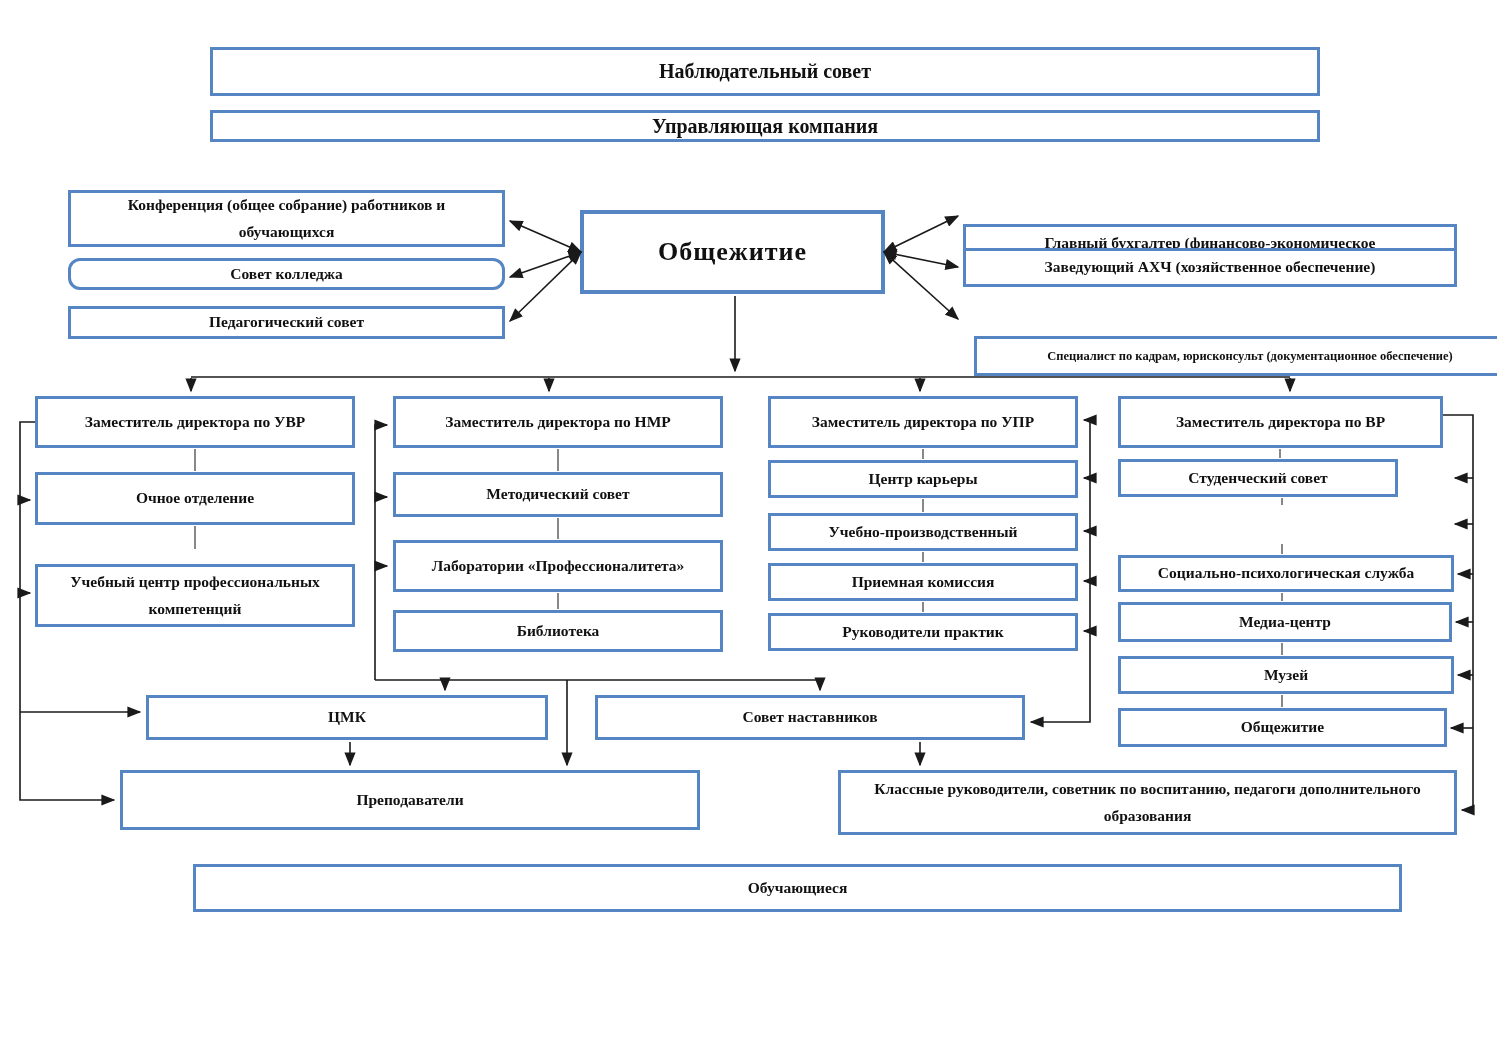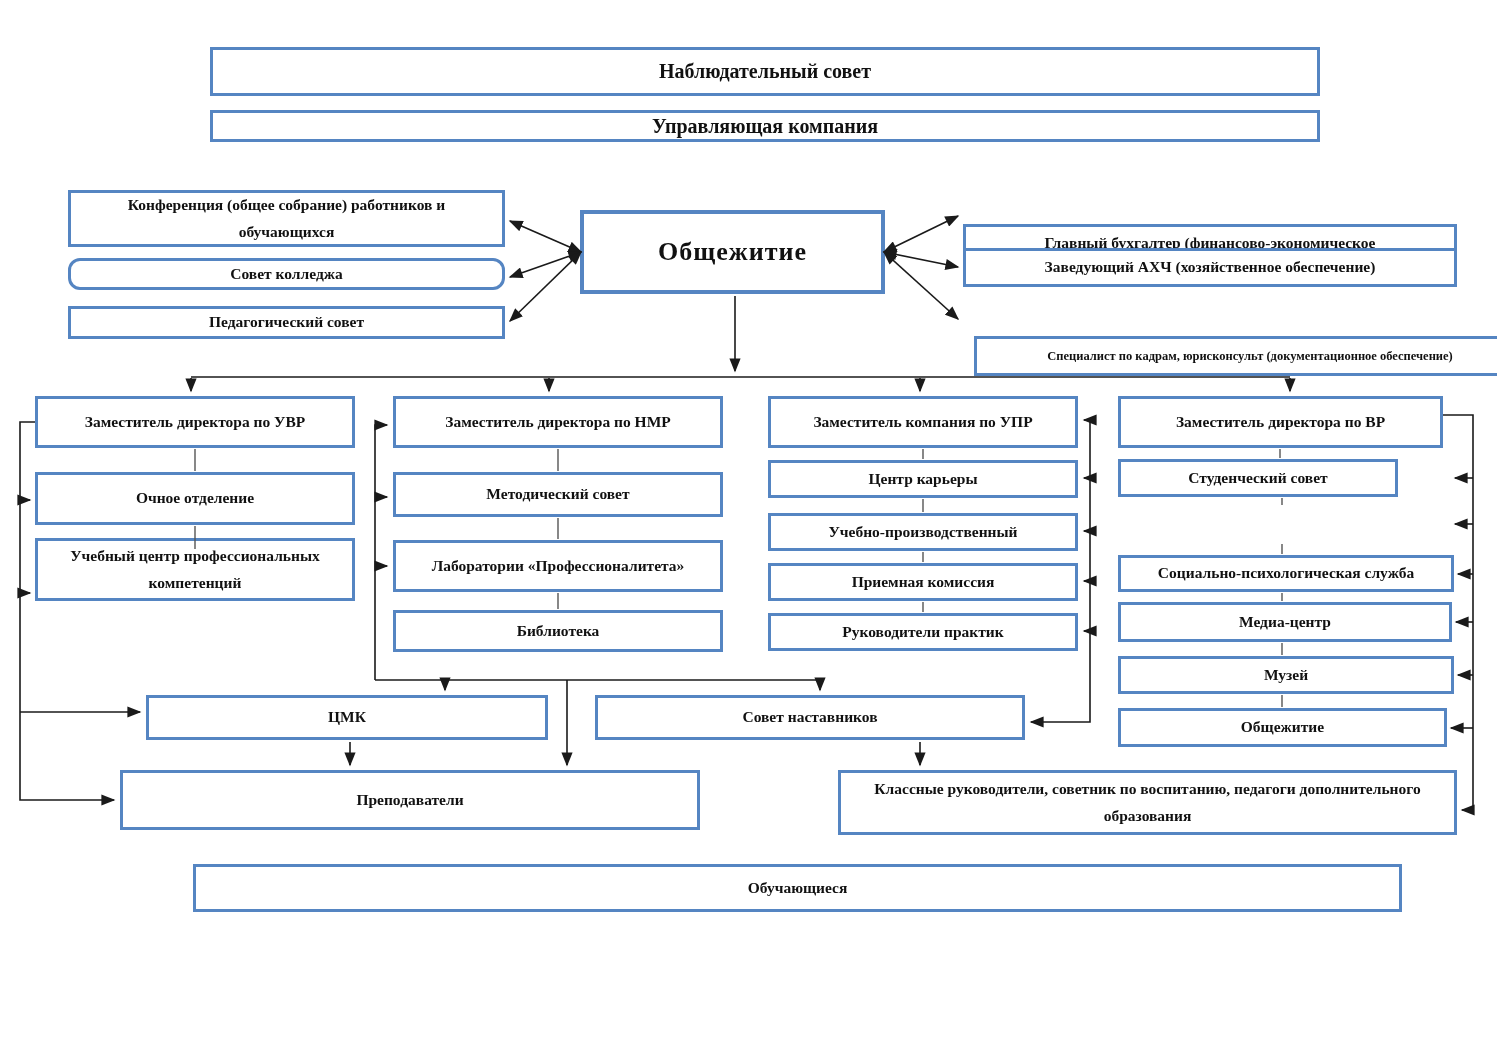--- a/index.html
+++ b/index.html
@@ -55,25 +55,25 @@
   <div class="node" style="left:68px;top:306px;width:437px;height:33px;">Педагогический совет</div>
 
   <div class="node fs-dir" style="left:580px;top:210px;width:305px;height:84px;border-width:4px;">Общежитие</div>
 
   <div class="node" style="left:963px;top:197px;width:494px;height:39px;margin-top:27px;">Главный бухгалтер (финансово-экономическое</div>
   <div class="node" style="left:963px;top:248px;width:494px;height:39px;">Заведующий АХЧ (хозяйственное обеспечение)</div>
   <div class="node fs-sm" style="left:974px;top:300px;width:552px;height:40px;margin-top:36px;">Специалист по кадрам, юрисконсульт (документационное обеспечение)</div>
 
   <div class="node" style="left:393px;top:396px;width:330px;height:52px;">Заместитель директора по НМР</div>
   <div class="node" style="left:35px;top:396px;width:320px;height:52px;">Заместитель директора по УВР</div>
-  <div class="node" style="left:768px;top:396px;width:310px;height:52px;">Заместитель компания по УПР</div>
+  <div class="node" style="left:768px;top:396px;width:310px;height:52px;">Заместитель директора по УПР</div>
   <div class="node" style="left:1118px;top:396px;width:325px;height:52px;">Заместитель директора по ВР</div>
 
   <div class="node" style="left:35px;top:472px;width:320px;height:53px;">Очное отделение</div>
-  <div class="node twoline" style="left:35px;top:538px;width:320px;height:63px;">Учебный центр профессиональных компетенций</div>
+  <div class="node twoline" style="left:35px;top:564px;width:320px;height:63px;">Учебный центр профессиональных компетенций</div>
 
   <div class="node" style="left:393px;top:472px;width:330px;height:45px;">Методический совет</div>
   <div class="node" style="left:393px;top:540px;width:330px;height:52px;">Лаборатории «Профессионалитета»</div>
   <div class="node" style="left:393px;top:610px;width:330px;height:42px;">Библиотека</div>
 
   <div class="node" style="left:768px;top:460px;width:310px;height:38px;">Центр карьеры</div>
   <div class="node" style="left:768px;top:513px;width:310px;height:38px;">Учебно-производственный</div>
   <div class="node" style="left:768px;top:563px;width:310px;height:38px;">Приемная комиссия</div>
   <div class="node" style="left:768px;top:613px;width:310px;height:38px;">Руководители практик</div>
 

